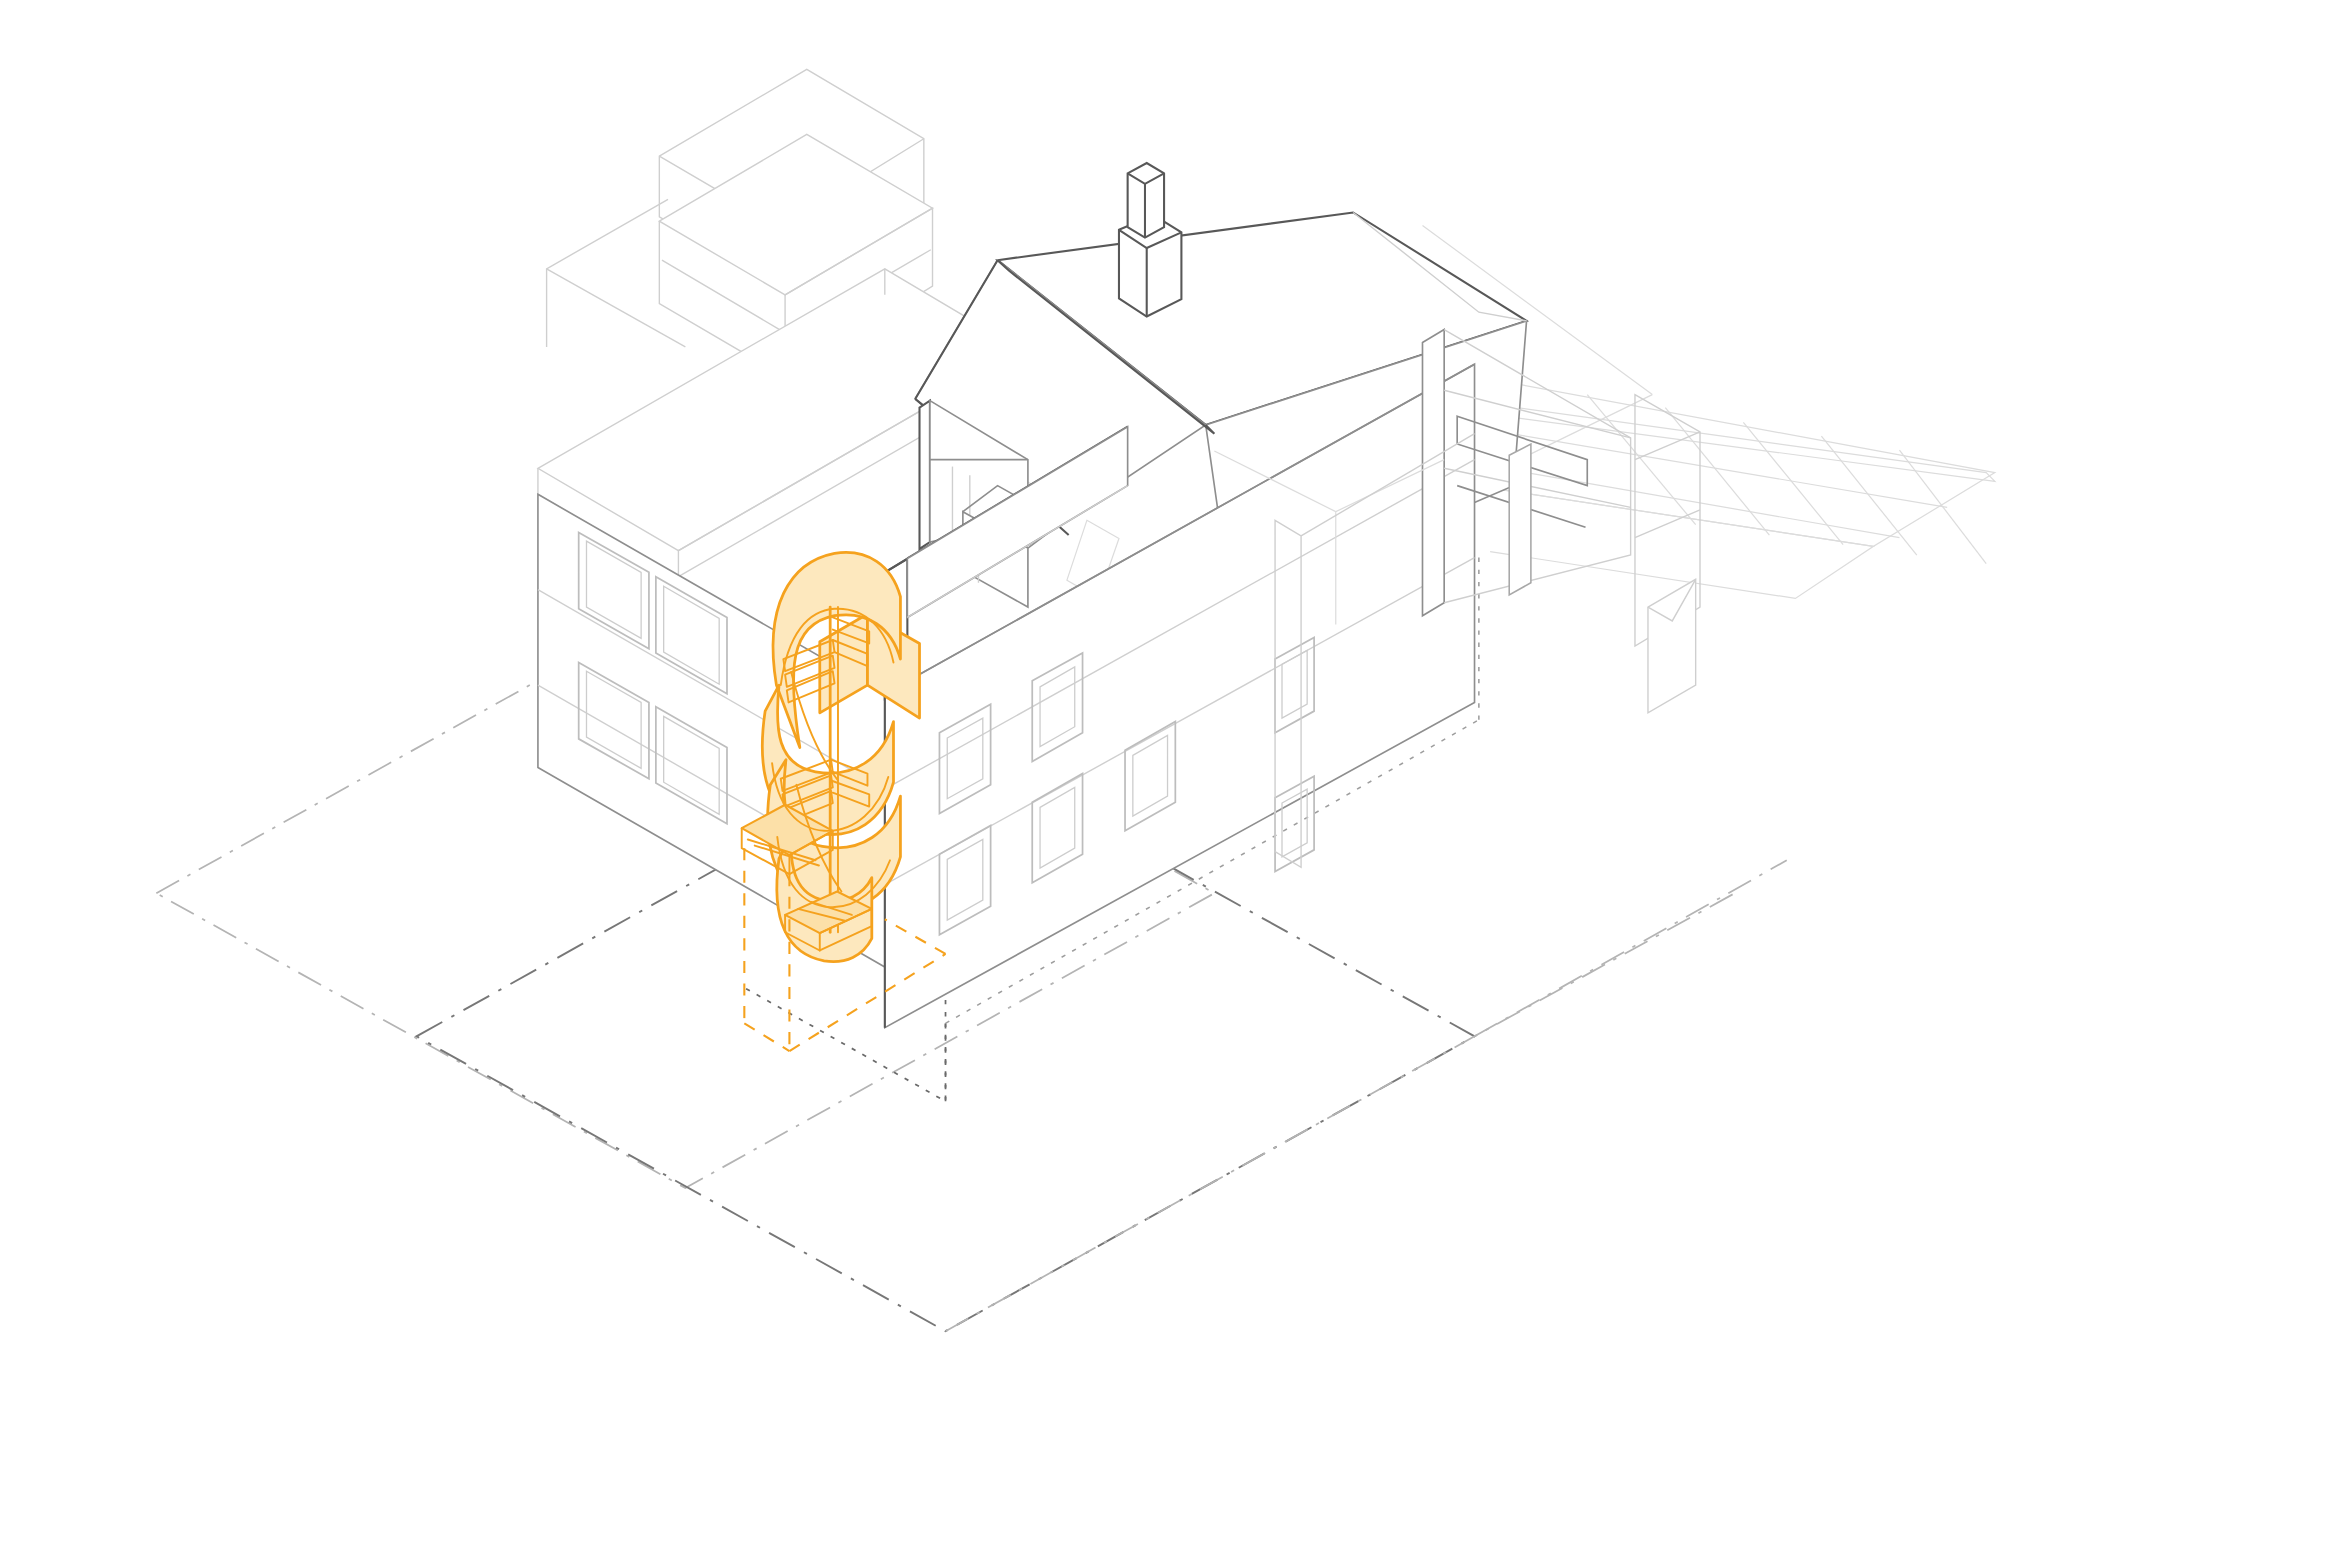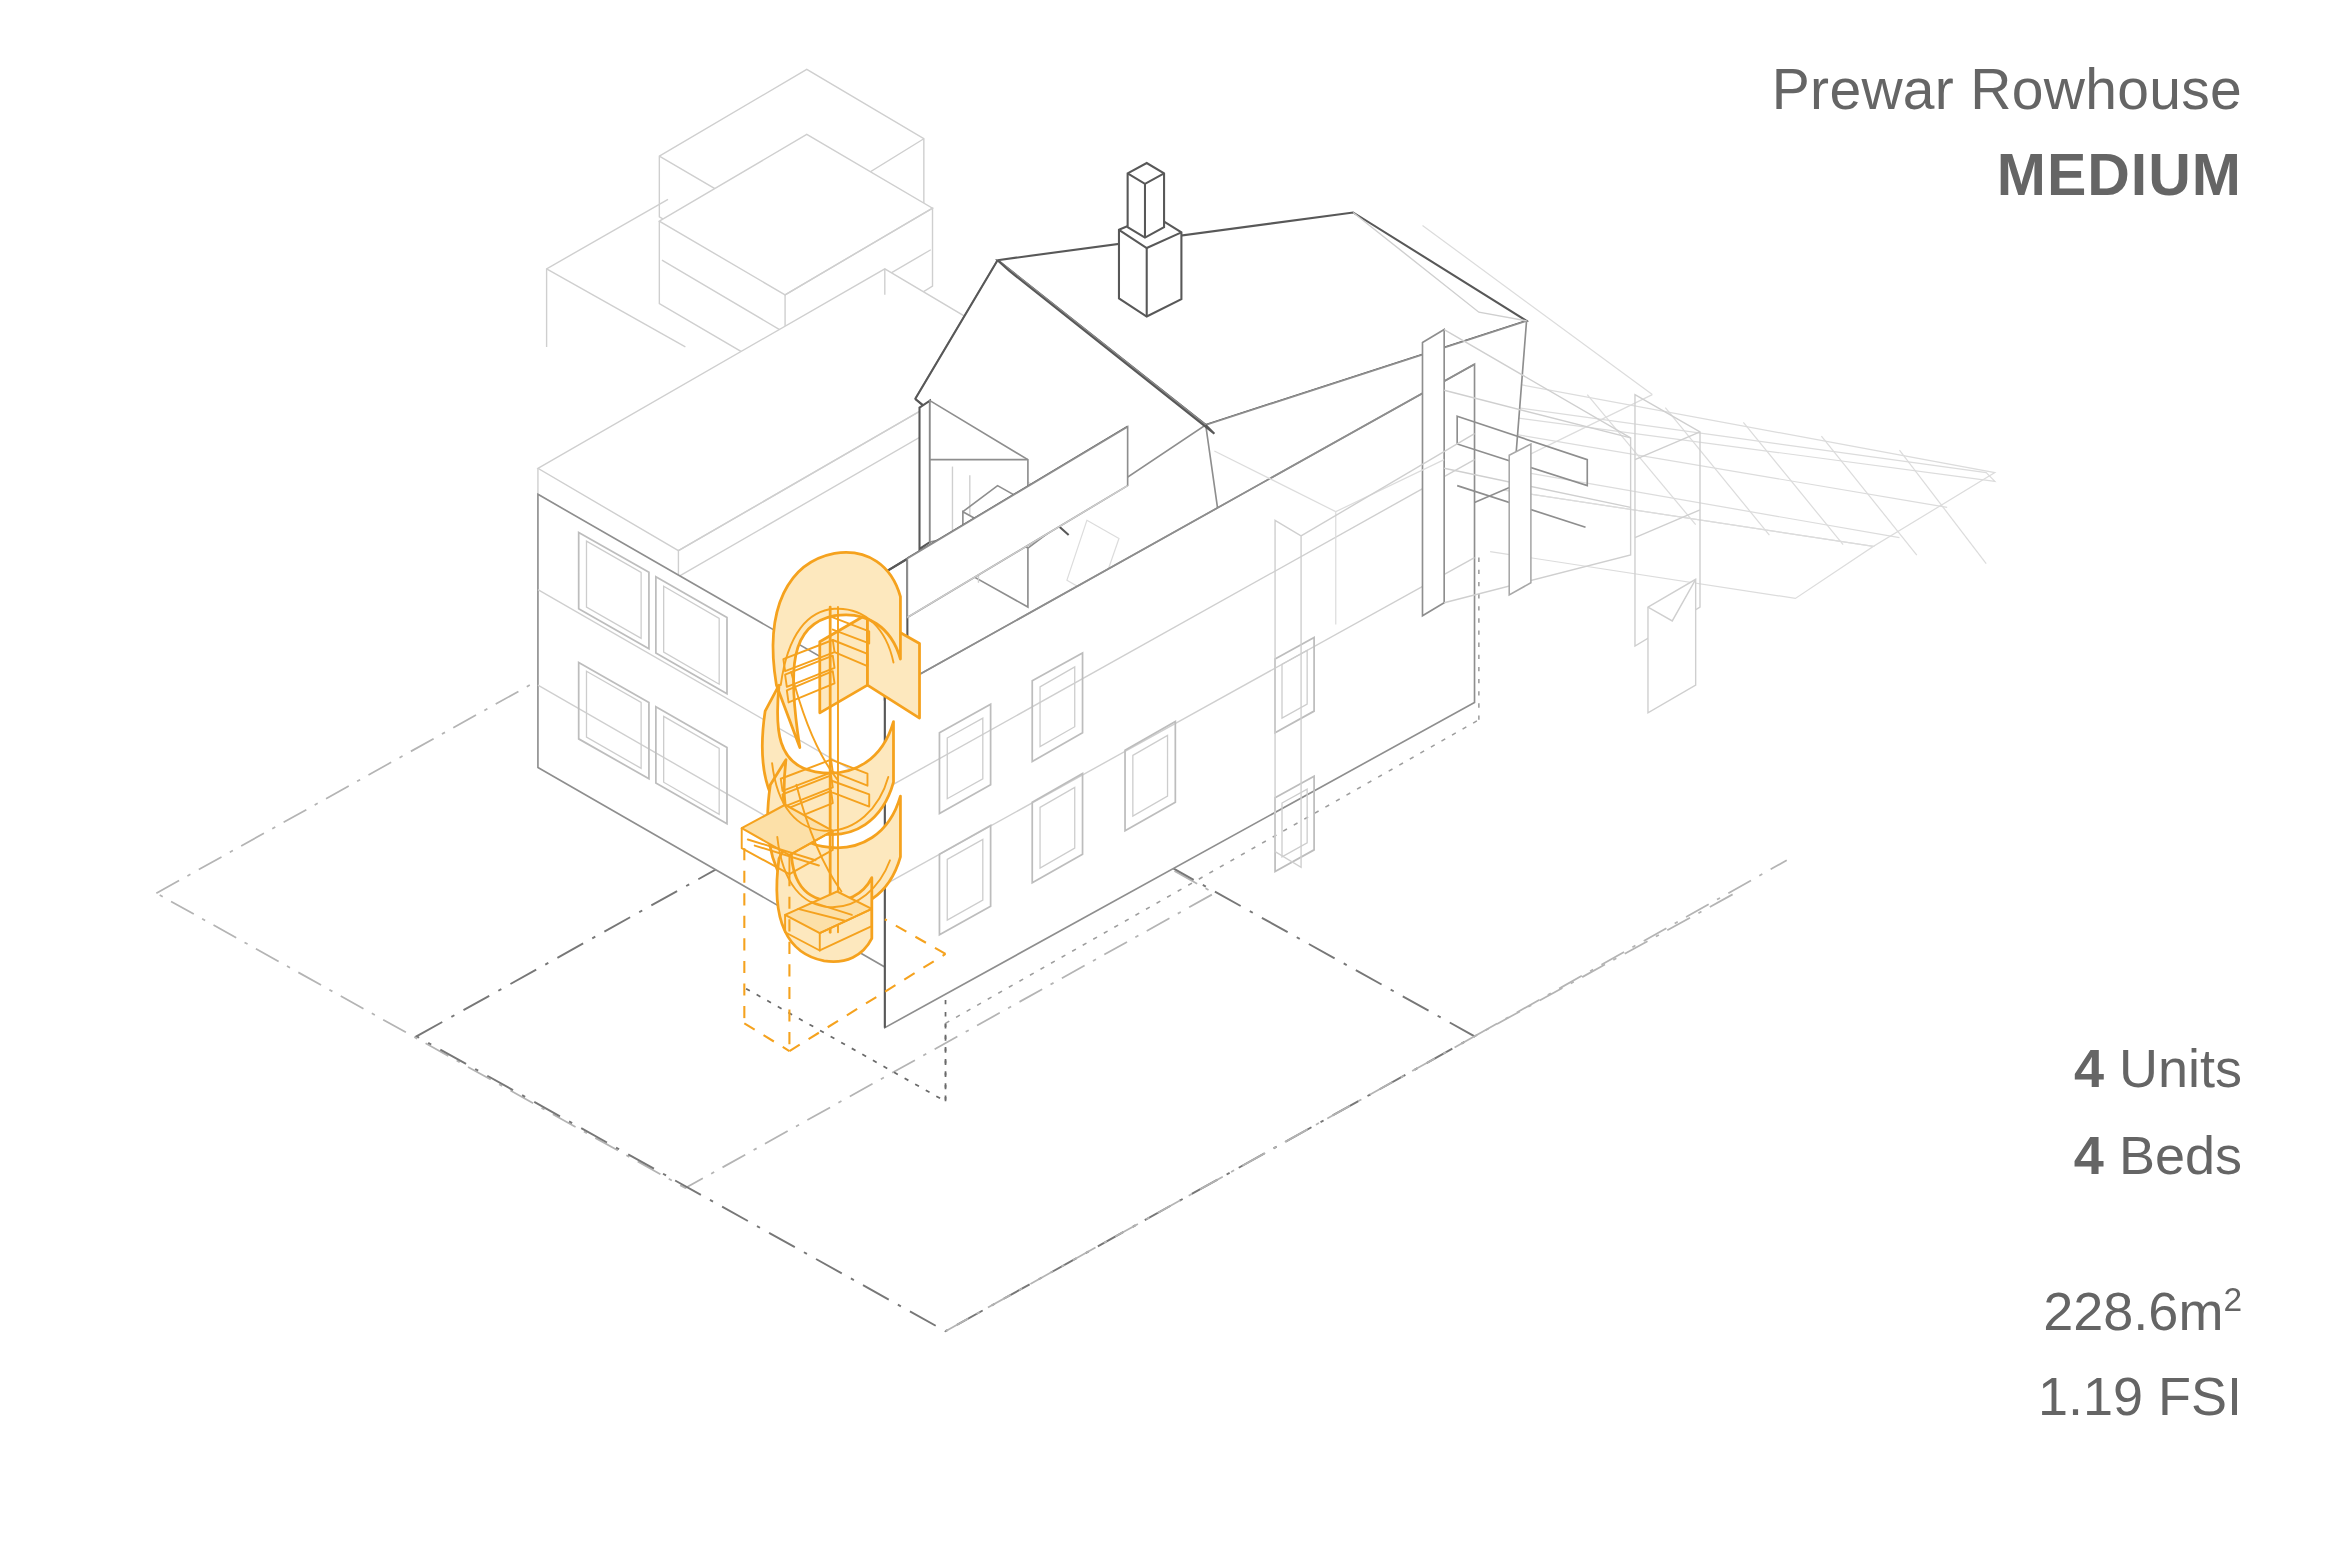--- a/index.html
+++ b/index.html
@@ -369,38 +369,15 @@
       </g>
 
       <g>
         <path class="ln-faint" d="M 1470 600 L 1500 618 L 1500 1000 L 1470 982 Z"></path>
         <path class="ln-faint" d="M 1500 618 L 1700 500"></path>
       </g>
 
     </svg>
   </div>
 
-  <div id="text-panel">
-
-    <div class="txt-line" id="title-type">Prewar Rowhouse</div>
-
-    <div class="txt-line" id="title-size">MEDIUM</div>
-
-    <div class="txt-line" id="stat-units">
-      <span class="num">4</span><span class="lbl"> Units</span>
-    </div>
-
-    <div class="txt-line" id="stat-beds">
-      <span class="num">4</span><span class="lbl"> Beds</span>
-    </div>
-
-    <div class="txt-line" id="stat-area">
-      <span class="semi">228.6m</span><span class="semi sup">2</span>
-    </div>
-
-    <div class="txt-line" id="stat-fsi">
-      <span class="semi">1.19</span><span class="lbl"> FSI</span>
-    </div>
-
-  </div>
 
 </div>
 
 
 </body></html>

